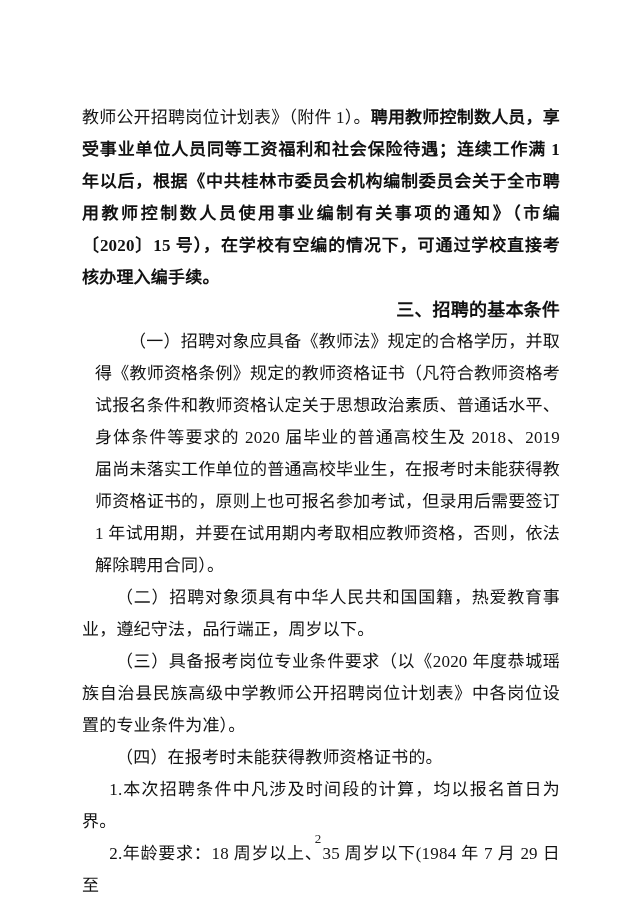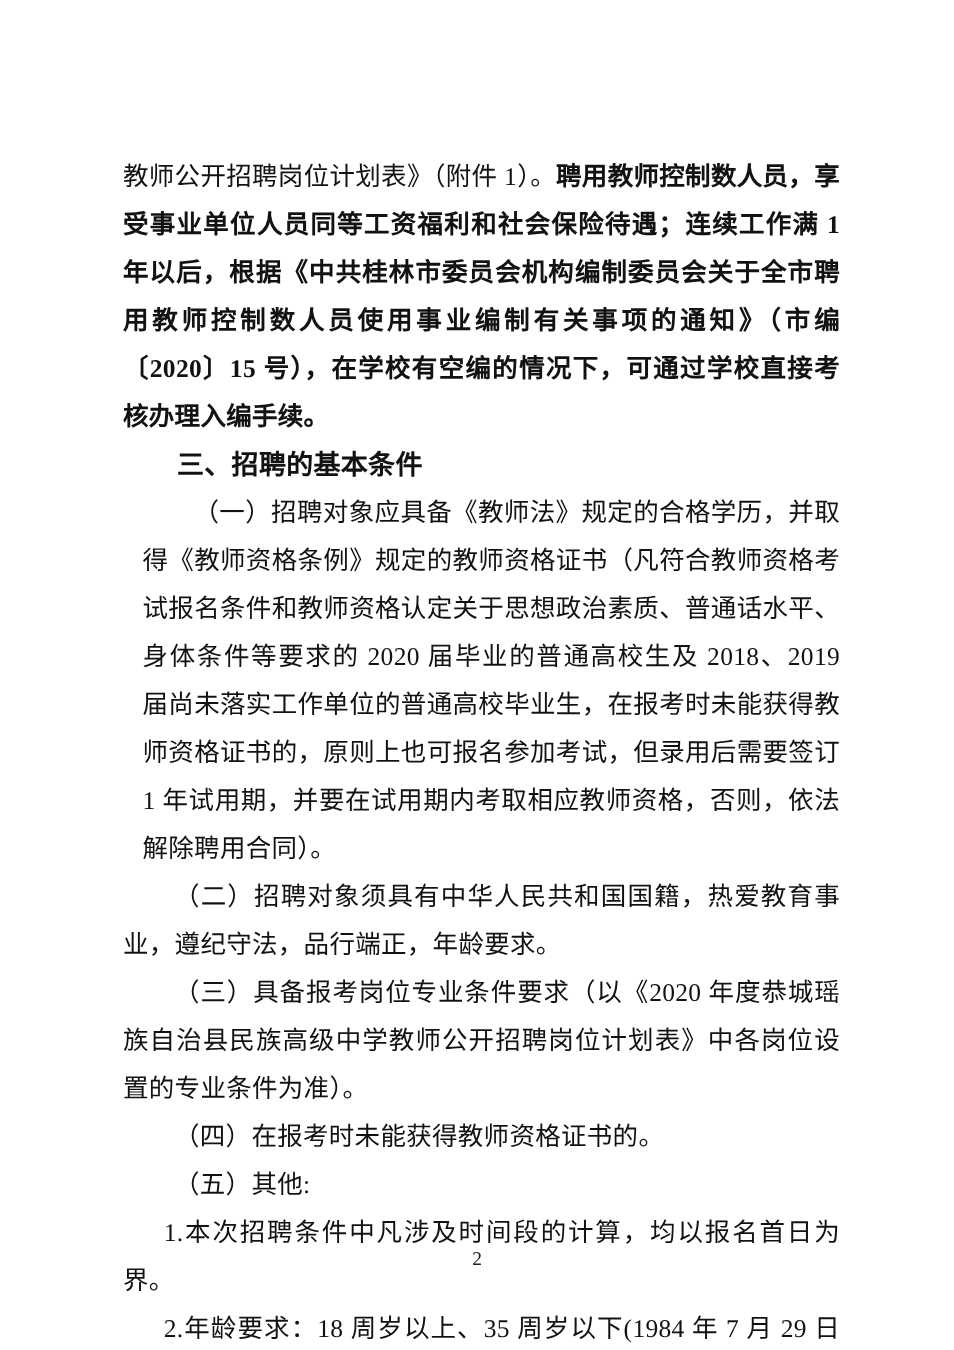--- a/index.html
+++ b/index.html
@@ -53,23 +53,22 @@
     font-size: 13px;
     color: #222222;
   }
 </style>
 </head>
 <body>
 
 <div class="page">
   <div class="doc-body" id="doc-body">
       <p style="text-indent: 0em;"><span>教师公开招聘岗位计划表》（附件 1）。</span><span class="bold">聘用教师控制数人员，享受事业单位人员同等工资福利和社会保险待遇；连续工作满 1 年以后，根据《中共桂林市委员会机构编制委员会关于全市聘用教师控制数人员使用事业编制有关事项的通知》（市编〔2020〕15 号），在学校有空编的情况下，可通过学校直接考核办理入编手续。</span></p>
-      <p class="heading" style="text-indent: 2em;"><span class="bold">三、招聘的基本条件</span></p>
+      <p class="heading" style="text-indent: 2em; text-align: right;"><span class="bold">三、招聘的基本条件</span></p>
       <p style="text-indent: 2em; margin-left: 13px;"><span>（一）招聘对象应具备《教师法》规定的合格学历，并取得《教师资格条例》规定的教师资格证书（凡符合教师资格考试报名条件和教师资格认定关于思想政治素质、普通话水平、身体条件等要求的 2020 届毕业的普通高校生及 2018、2019 届尚未落实工作单位的普通高校毕业生，在报考时未能获得教师资格证书的，原则上也可报名参加考试，但录用后需要签订 1 年试用期，并要在试用期内考取相应教师资格，否则，依法解除聘用合同）。</span></p>
-      <p style="text-indent: 2em;"><span>（二）招聘对象须具有中华人民共和国国籍，热爱教育事业，遵纪守法，品行端正，年龄要求。</span></p>
+      <p style="text-indent: 2em;"><span>（二）招聘对象须具有中华人民共和国国籍，热爱教育事业，遵纪守法，品行端正，周岁以下。</span></p>
       <p style="text-indent: 2em;"><span>（三）具备报考岗位专业条件要求（以《2020 年度恭城瑶族自治县民族高级中学教师公开招聘岗位计划表》中各岗位设置的专业条件为准）。</span></p>
       <p style="text-indent: 2em;"><span>（四）在报考时未能获得教师资格证书的。</span></p>
-      <p style="text-indent: 2em;"><span>（五）其他:</span></p>
       <p style="text-indent: 1.6em;"><span>1.本次招聘条件中凡涉及时间段的计算，均以报名首日为界。</span></p>
       <p style="text-indent: 1.6em;"><span>2.年龄要求：18 周岁以上、35 周岁以下(1984 年 7 月 29 日至</span></p>
     </div>
   <div class="page-number">2</div>
 </div>
 
 </body></html>

